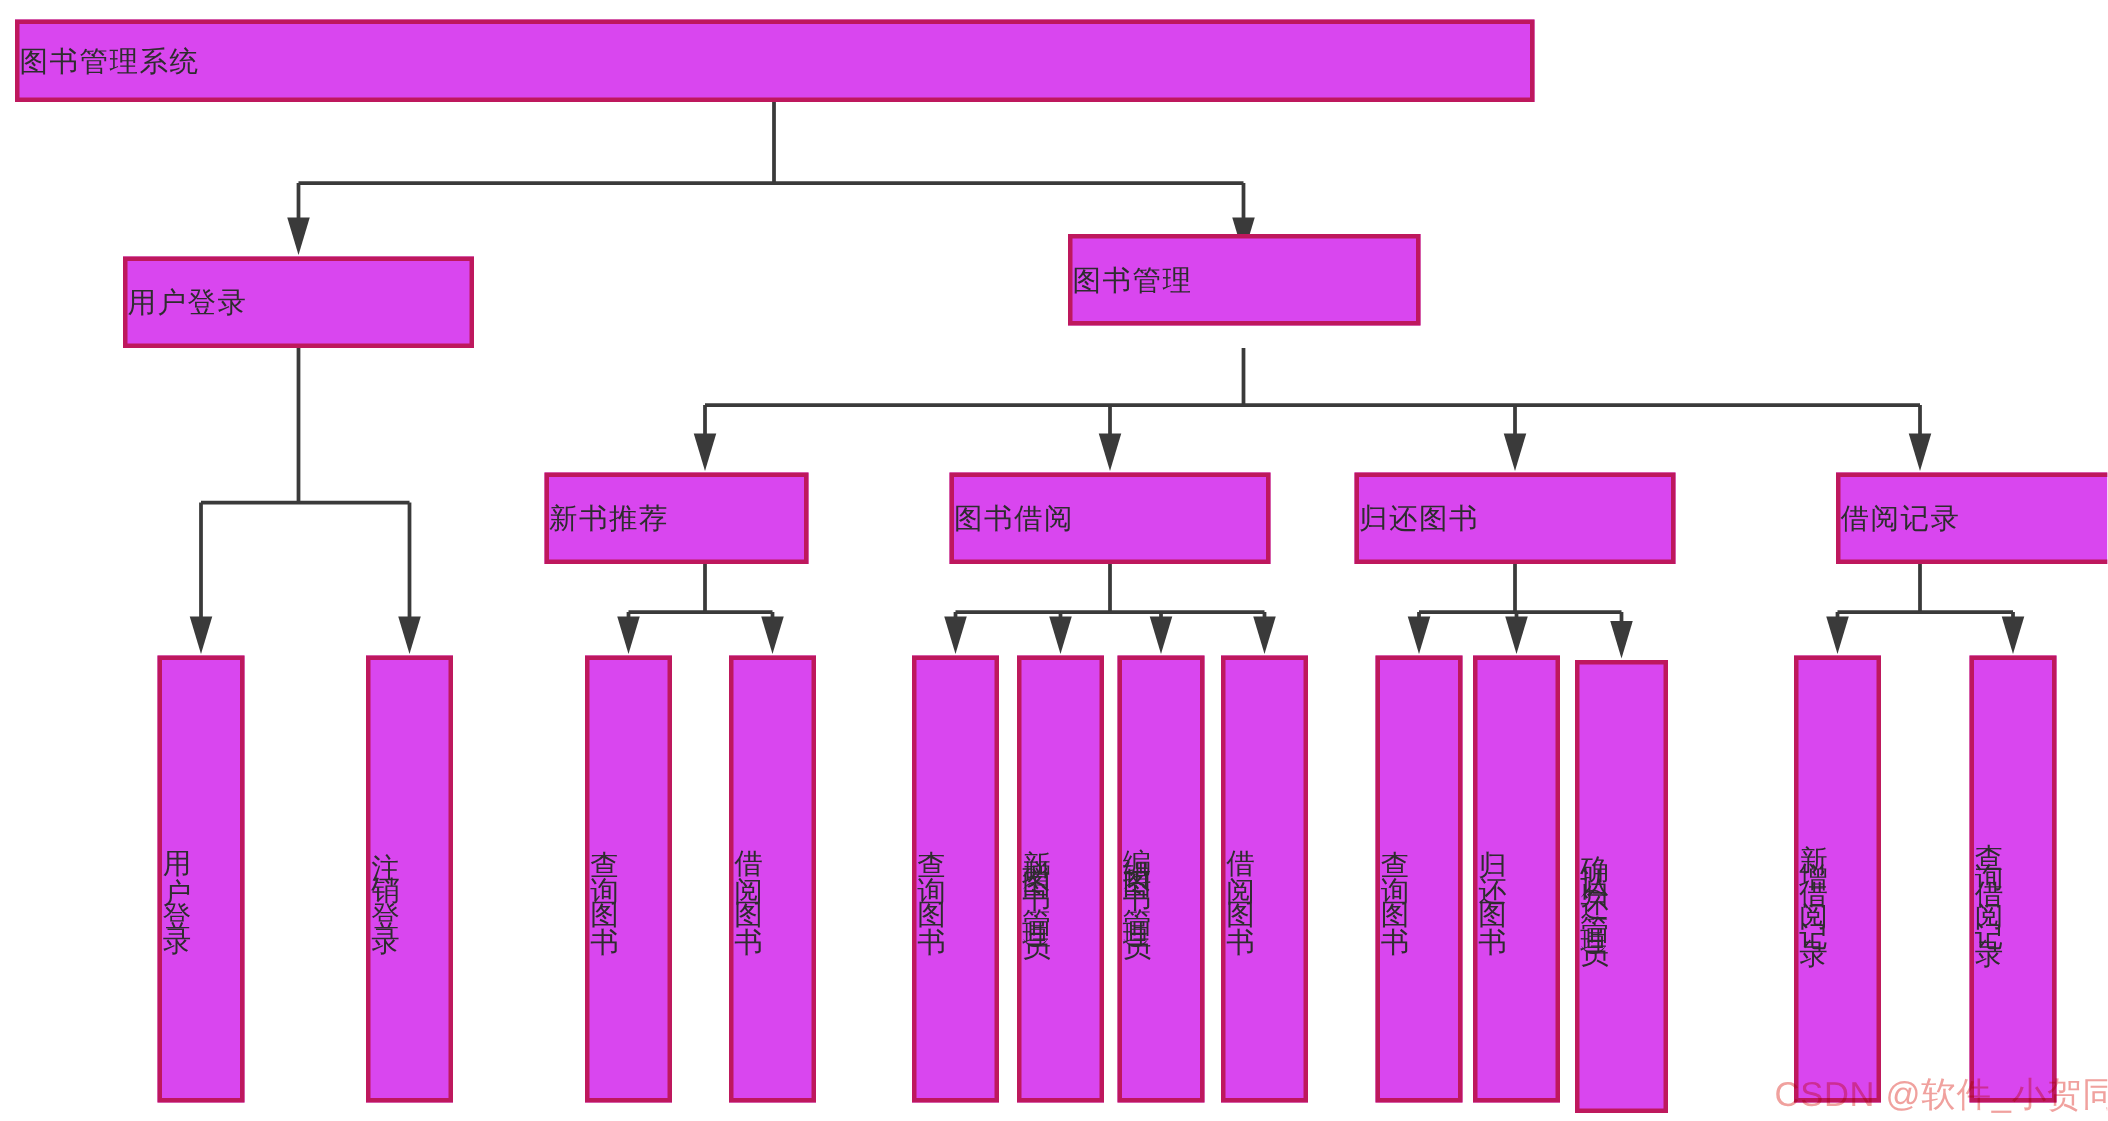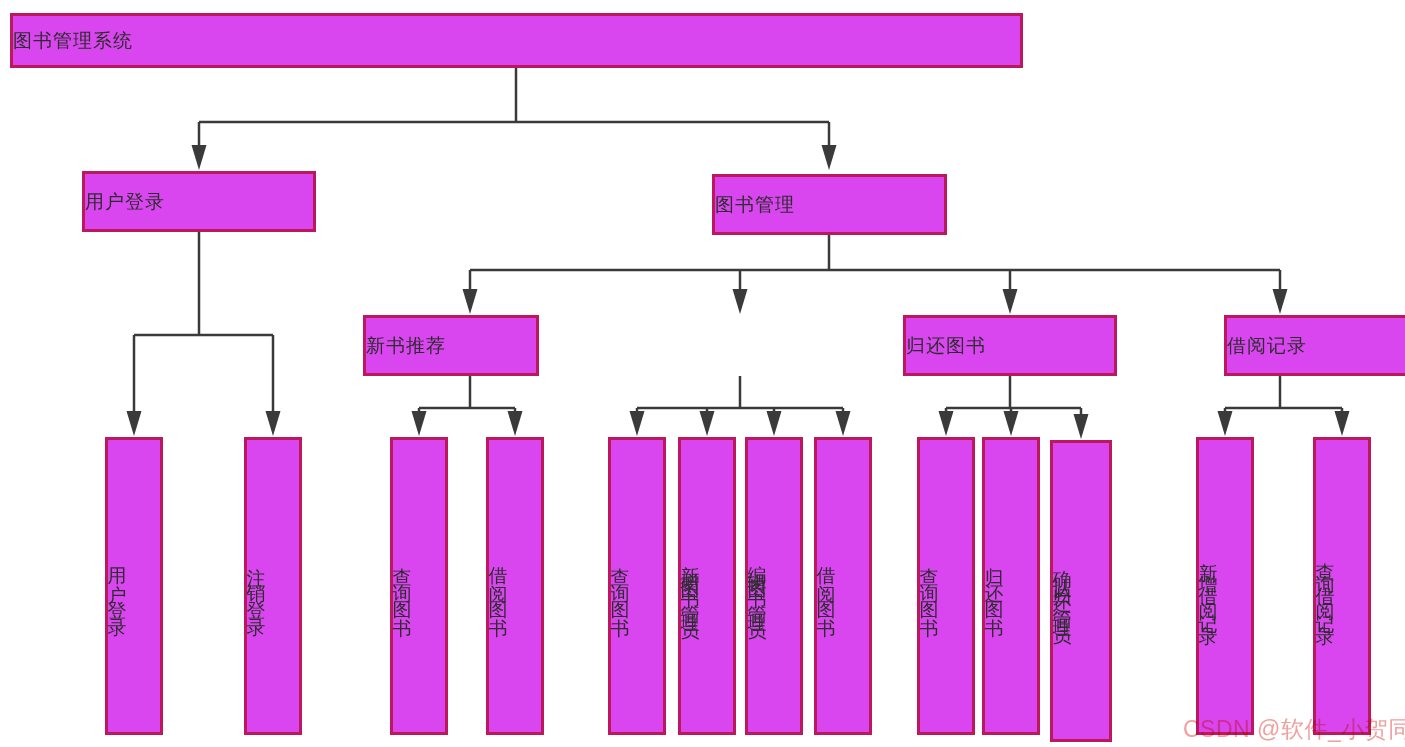--- a/index.html
+++ b/index.html
@@ -96,26 +96,29 @@
     <polygon points="1334.5,411 1349.5,411 1342,436"></polygon>
   </svg>
 
   <div class="box h" style="left:10px;top:13px;width:1013px;height:55px">
     <span>图书管理系统</span>
   </div>
 
   <div class="box h" style="left:82px;top:171px;width:234px;height:61px">
     <span>用户登录</span>
   </div>
-  <div class="box h" style="left:712px;top:174px;width:235px;height:61px">
+  <div class="box h" style="left:712px;top:156px;width:235px;height:61px">
     <span>图书管理</span>
   </div>
 
   <div class="box h" style="left:363px;top:315px;width:176px;height:61px">
     <span>新书推荐</span>
+  </div>
+  <div class="box h" style="left:633px;top:315px;width:214px;height:61px">
+    <span>图书借阅</span>
   </div>
   <div class="box h" style="left:903px;top:315px;width:214px;height:61px">
     <span>归还图书</span>
   </div>
   <div class="box h" style="left:1224px;top:315px;width:256px;height:61px">
     <span>借阅记录</span>
   </div>
 
   <div class="box sp4" style="left:105px;top:437px;width:58px;height:298px">
     <span class="vlabel">用户登录</span>

